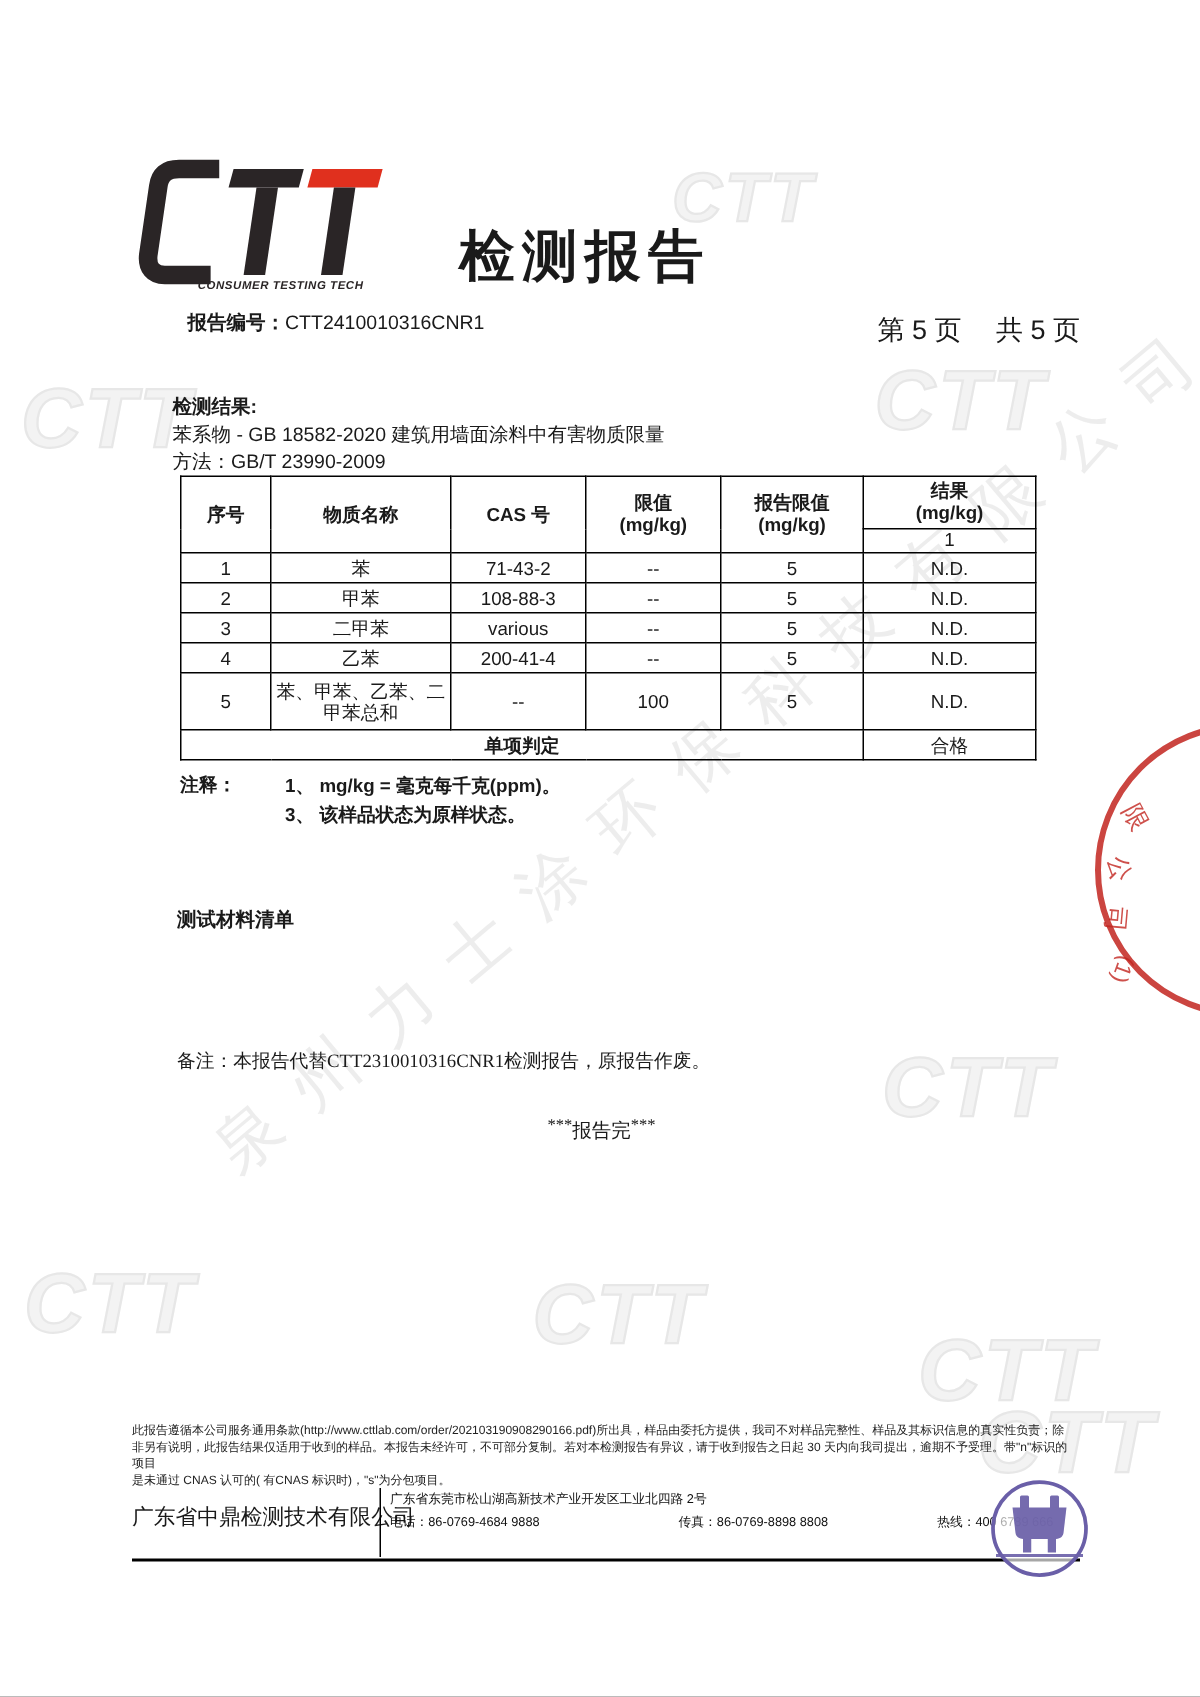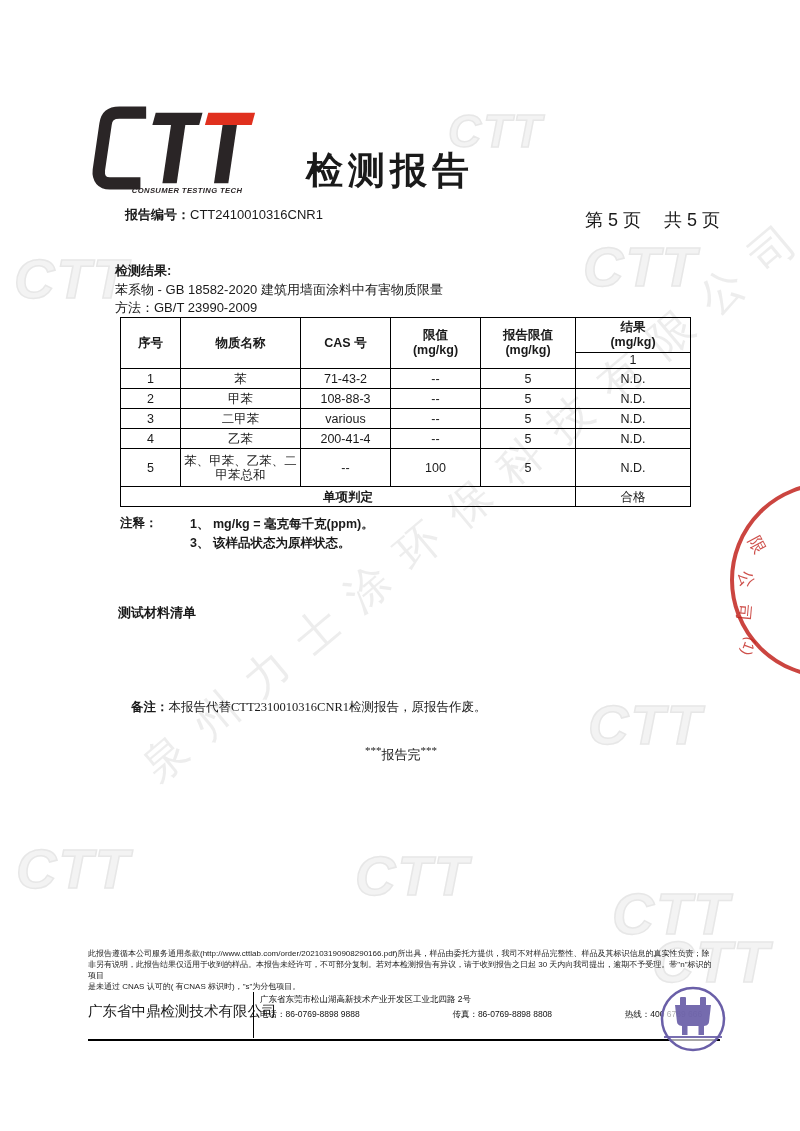--- a/index.html
+++ b/index.html
@@ -31,21 +31,21 @@
   #materials-heading{left:118px;top:604px;font-size:13px;font-weight:700;z-index:2;}
   #materials-table{left:118px;top:620px;width:570px;}
   #materials-table th,#materials-table td{border:1px solid #000;font-size:12.5px;height:21px;padding:0 6px;}
   #materials-table th{font-weight:700;text-align:center;}
   #materials-table td{text-align:left;}
   #materials-table td.center{text-align:center;}
   
   #notes-label{left:120px;top:515px;font-size:12.5px;font-weight:700;z-index:2;}
   #notes-list{left:190px;top:515px;font-size:12.5px;line-height:19px;z-index:2;font-weight:bold;}
   #remark-line{left:118px;top:699px;font-size:12.5px;font-family:"Liberation Serif","DejaVu Serif",serif;z-index:2;}
-  #remark-line .lbl{font-weight:700;font-family:"Liberation Sans",sans-serif;margin-left:13px;}
+  #remark-line .lbl{font-weight:400;font-family:"Liberation Sans",sans-serif;}
   #end-mark{left:365px;top:744px;font-size:13px;z-index:2;font-family:"Liberation Serif","DejaVu Serif",serif;}
   #end-mark sup{font-size:11px;}
   
   #terms{left:88px;top:948px;width:630px;font-size:8px;line-height:11px;color:#222;z-index:2;}
   #footer-company{left:88px;top:1002px;font-size:14.5px;font-family:"Liberation Serif","DejaVu Serif",serif;z-index:2;}
   #footer-vline{left:253px;top:992px;width:1px;height:46px;background:#000;z-index:2;}
   .f-small{font-size:8.5px;color:#111;}
   #footer-address{left:260px;top:994px;z-index:2;}
   #footer-row2{left:260px;top:1009px;width:450px;z-index:2;}
   #footer-row3{left:260px;top:1024px;width:450px;z-index:2;}
@@ -183,21 +183,21 @@
   <div id="terms" class="abs">
     <div>此报告遵循本公司服务通用条款(http://www.cttlab.com/order/202103190908290166.pdf)所出具，样品由委托方提供，我司不对样品完整性、样品及其标识信息的真实性负责；除</div>
     <div>非另有说明，此报告结果仅适用于收到的样品。本报告未经许可，不可部分复制。若对本检测报告有异议，请于收到报告之日起 30 天内向我司提出，逾期不予受理。带"n"标识的项目</div>
     <div>是未通过 CNAS 认可的( 有CNAS 标识时)，"s"为分包项目。</div>
   </div>
 
   <div id="footer-company" class="abs">广东省中鼎检测技术有限公司</div>
   <div id="footer-vline" class="abs"></div>
   <div id="footer-address" class="abs f-small">广东省东莞市松山湖高新技术产业开发区工业北四路  2号</div>
   <div id="footer-row2" class="abs f-small">
-    <span class="f-item" style="width:190px;"><span>电话：</span><span>86-0769-8898 9888</span></span>
+    <span class="f-item" style="width:190px;"><span>电话：</span><span>86-0769-4684 9888</span></span>
     <span class="f-item" style="width:170px;"><span>传真：</span><span>86-0769-8898 8808</span></span>
     <span class="f-item"><span>热线：</span><span>400 6789 666</span></span>
   </div>
   <div id="footer-rule" class="abs"></div>
 
   <svg id="red-seal" class="abs" viewBox="0 0 107 205">
     <circle cx="135" cy="102" r="96" fill="none" stroke="#c2251f" stroke-width="4" opacity="0.85"></circle>
     <text x="55" y="62" font-size="17" fill="#c2251f" opacity="0.8" transform="rotate(62 55 62)">限</text>
     <text x="46" y="94" font-size="17" fill="#c2251f" opacity="0.8" transform="rotate(78 46 94)">公</text>
     <text x="46" y="126" font-size="17" fill="#c2251f" opacity="0.8" transform="rotate(95 46 126)">司</text>

